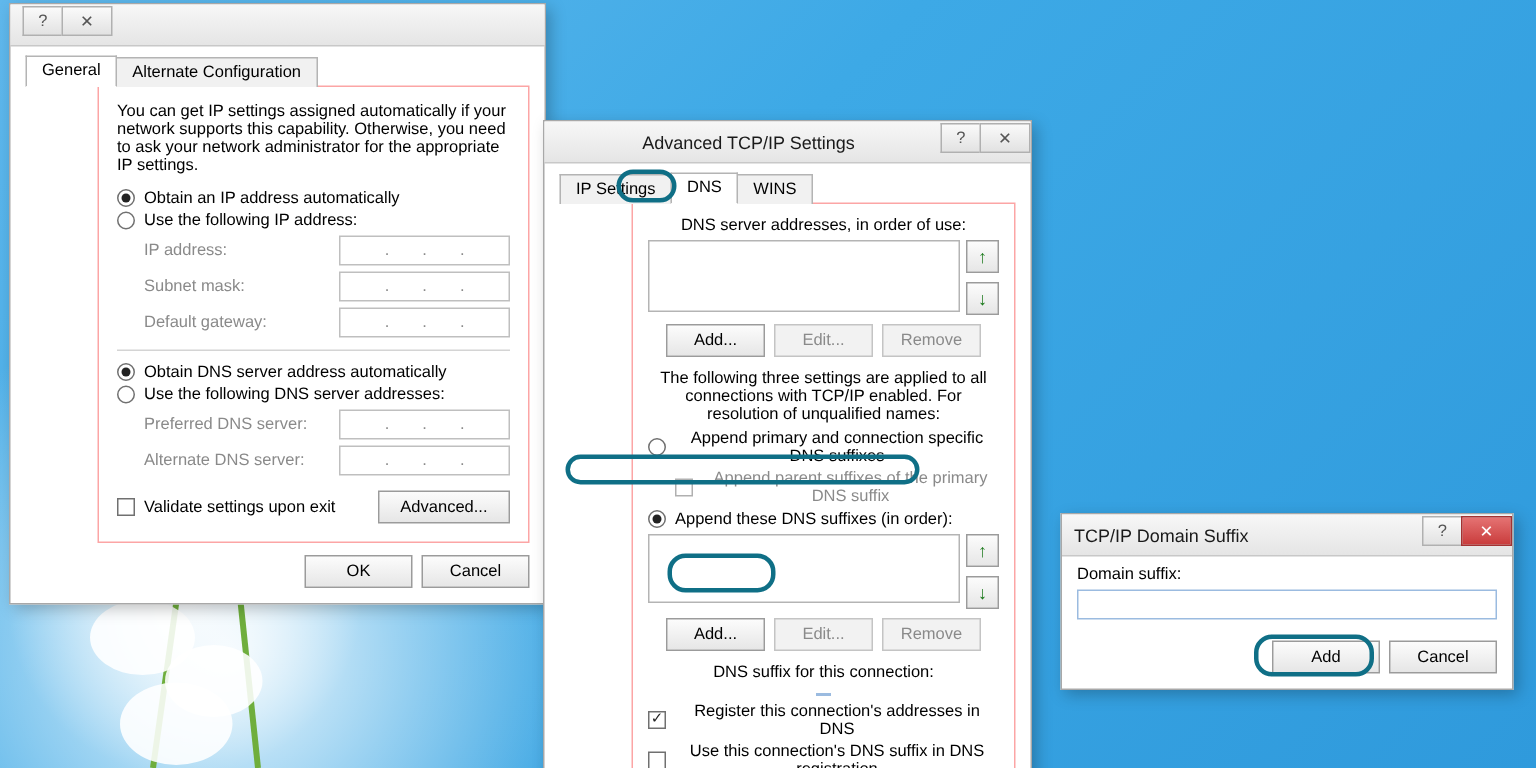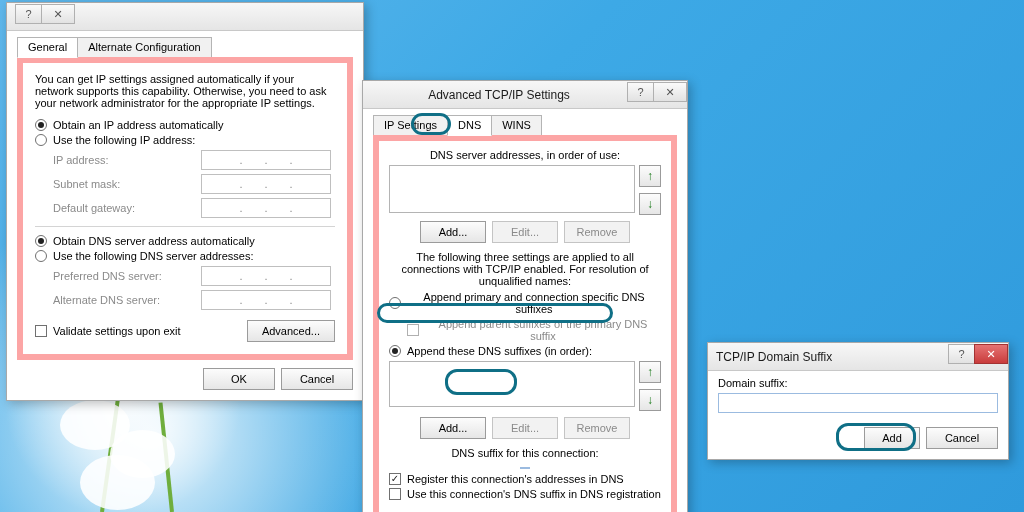--- a/index.html
+++ b/index.html
@@ -44,27 +44,27 @@
     width:34px; height:20px; margin-top:1px;
     border:1px solid #b0b0b0; background:linear-gradient(#fafafa,#e2e2e2);
     display:flex; align-items:center; justify-content:center;
     font-size:11px; color:#555;
   }
   .titlebtn.help { width:26px; border-right:none; }
   .titlebtn.close-red { background:linear-gradient(#e57373,#c93c3c); color:#fff; border-color:#a33232;}
   .body { padding:6px 10px 10px; }
 
   
-  .tabstrip { display:flex; align-items:flex-start; margin-bottom:-1px; }
+  .tabstrip { display:flex; align-items:center; margin-bottom:-1px; }
   .tab {
     padding:3px 10px 4px; border:1px solid #b4b4b4; background:#f1f1f1;
     border-bottom:none; margin-right:-1px; position:relative;
   }
   .tab.active { background:#fff; z-index:2; border-bottom:1px solid #fff; }
-  .tabpanel { border:6px solid #fca5a5; padding:10px 12px 12px; background:#fff; }
+  .tabpanel { border:1px solid #fca5a5; padding:10px 12px 12px; background:#fff;margin-left:48px; }
 
   
   .radio, .check { display:flex; align-items:center; gap:6px; margin:3px 0; }
   .radio .dot {
     width:12px; height:12px; border:1px solid #707070; border-radius:50%;
     display:flex; align-items:center;justify-content:center; flex:0 0 12px;
   }
   .radio.checked .dot::after {
     content:""; width:6px; height:6px; border-radius:50%; background:#222;
   }
@@ -307,18 +307,18 @@
     <span class="caption" style="flex:1;text-align:left;">TCP/IP Domain Suffix</span>
     <div class="btns">
       <div class="titlebtn help">?</div>
       <div class="titlebtn close-red">✕</div>
     </div>
   </div>
   <div class="body">
     <div>Domain suffix:</div>
     <div class="textfield" style="width:100%; margin-top:4px;"></div>
     <div style="display:flex; justify-content:flex-end; gap:6px; margin-top:14px;">
-      <div class="btn" style="width:56px;">Add</div>
+      <div class="btn" style="width:72px;">Add</div>
       <div class="btn" style="width:72px;">Cancel</div>
     </div>
   </div>
   <div class="hl" style="right:92px; bottom:8px; width:80px; height:28px;"></div>
 </div>
 
 </body></html>

